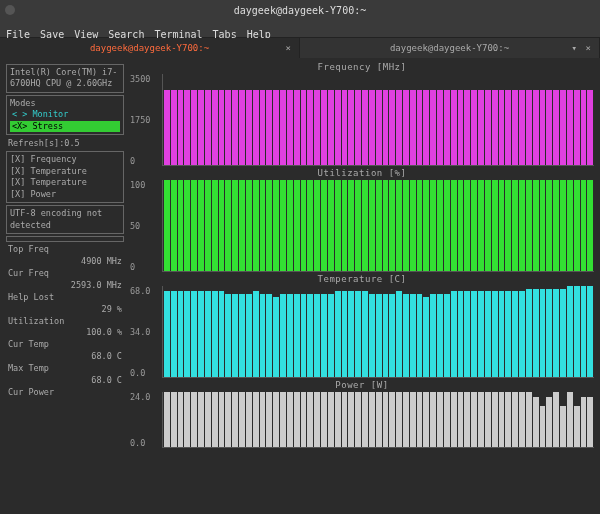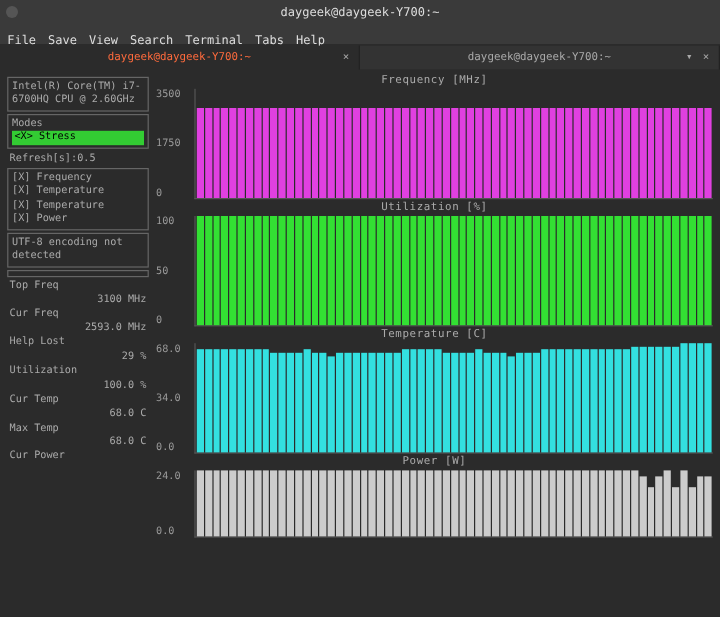--- a/index.html
+++ b/index.html
@@ -156,20 +156,21 @@
     <span class="extrabtn">▾</span>
   </div>
 </div>
 
 <div class="content">
   <div class="left-panel">
     <div class="box">Intel(R) Core(TM) i7-6700HQ CPU @ 2.60GHz</div>
 
     <div class="box">
       <div class="center">Modes</div>
+      <div class="cyan mode-line">&lt; &gt; Monitor</div>
       <span class="mode-active">&lt;X&gt; Stress</span>
     </div>
 
 
 
     <div class="refresh">Refresh[s]:0.5</div>
 
     <div class="box">
       <div>[X] Frequency</div>
       <div>[X] Temperature</div>
@@ -181,21 +182,21 @@
 
     <div class="box">
     </div>
 
     <div class="stats" id="stats-holder">
         <div class="row">
           <div>Top Freq</div>
         </div>
         <div class="row">
           <div>&nbsp;</div>
-          <div class="val">3100 MHz</div>
+          <div class="val">4900 MHz</div>
         </div>
         <div class="row">
           <div>Cur Freq</div>
         </div>
         <div class="row">
           <div>&nbsp;</div>
           <div class="val">2593.0 MHz</div>
         </div>
         <div class="row">
           <div>Help Lost</div>

